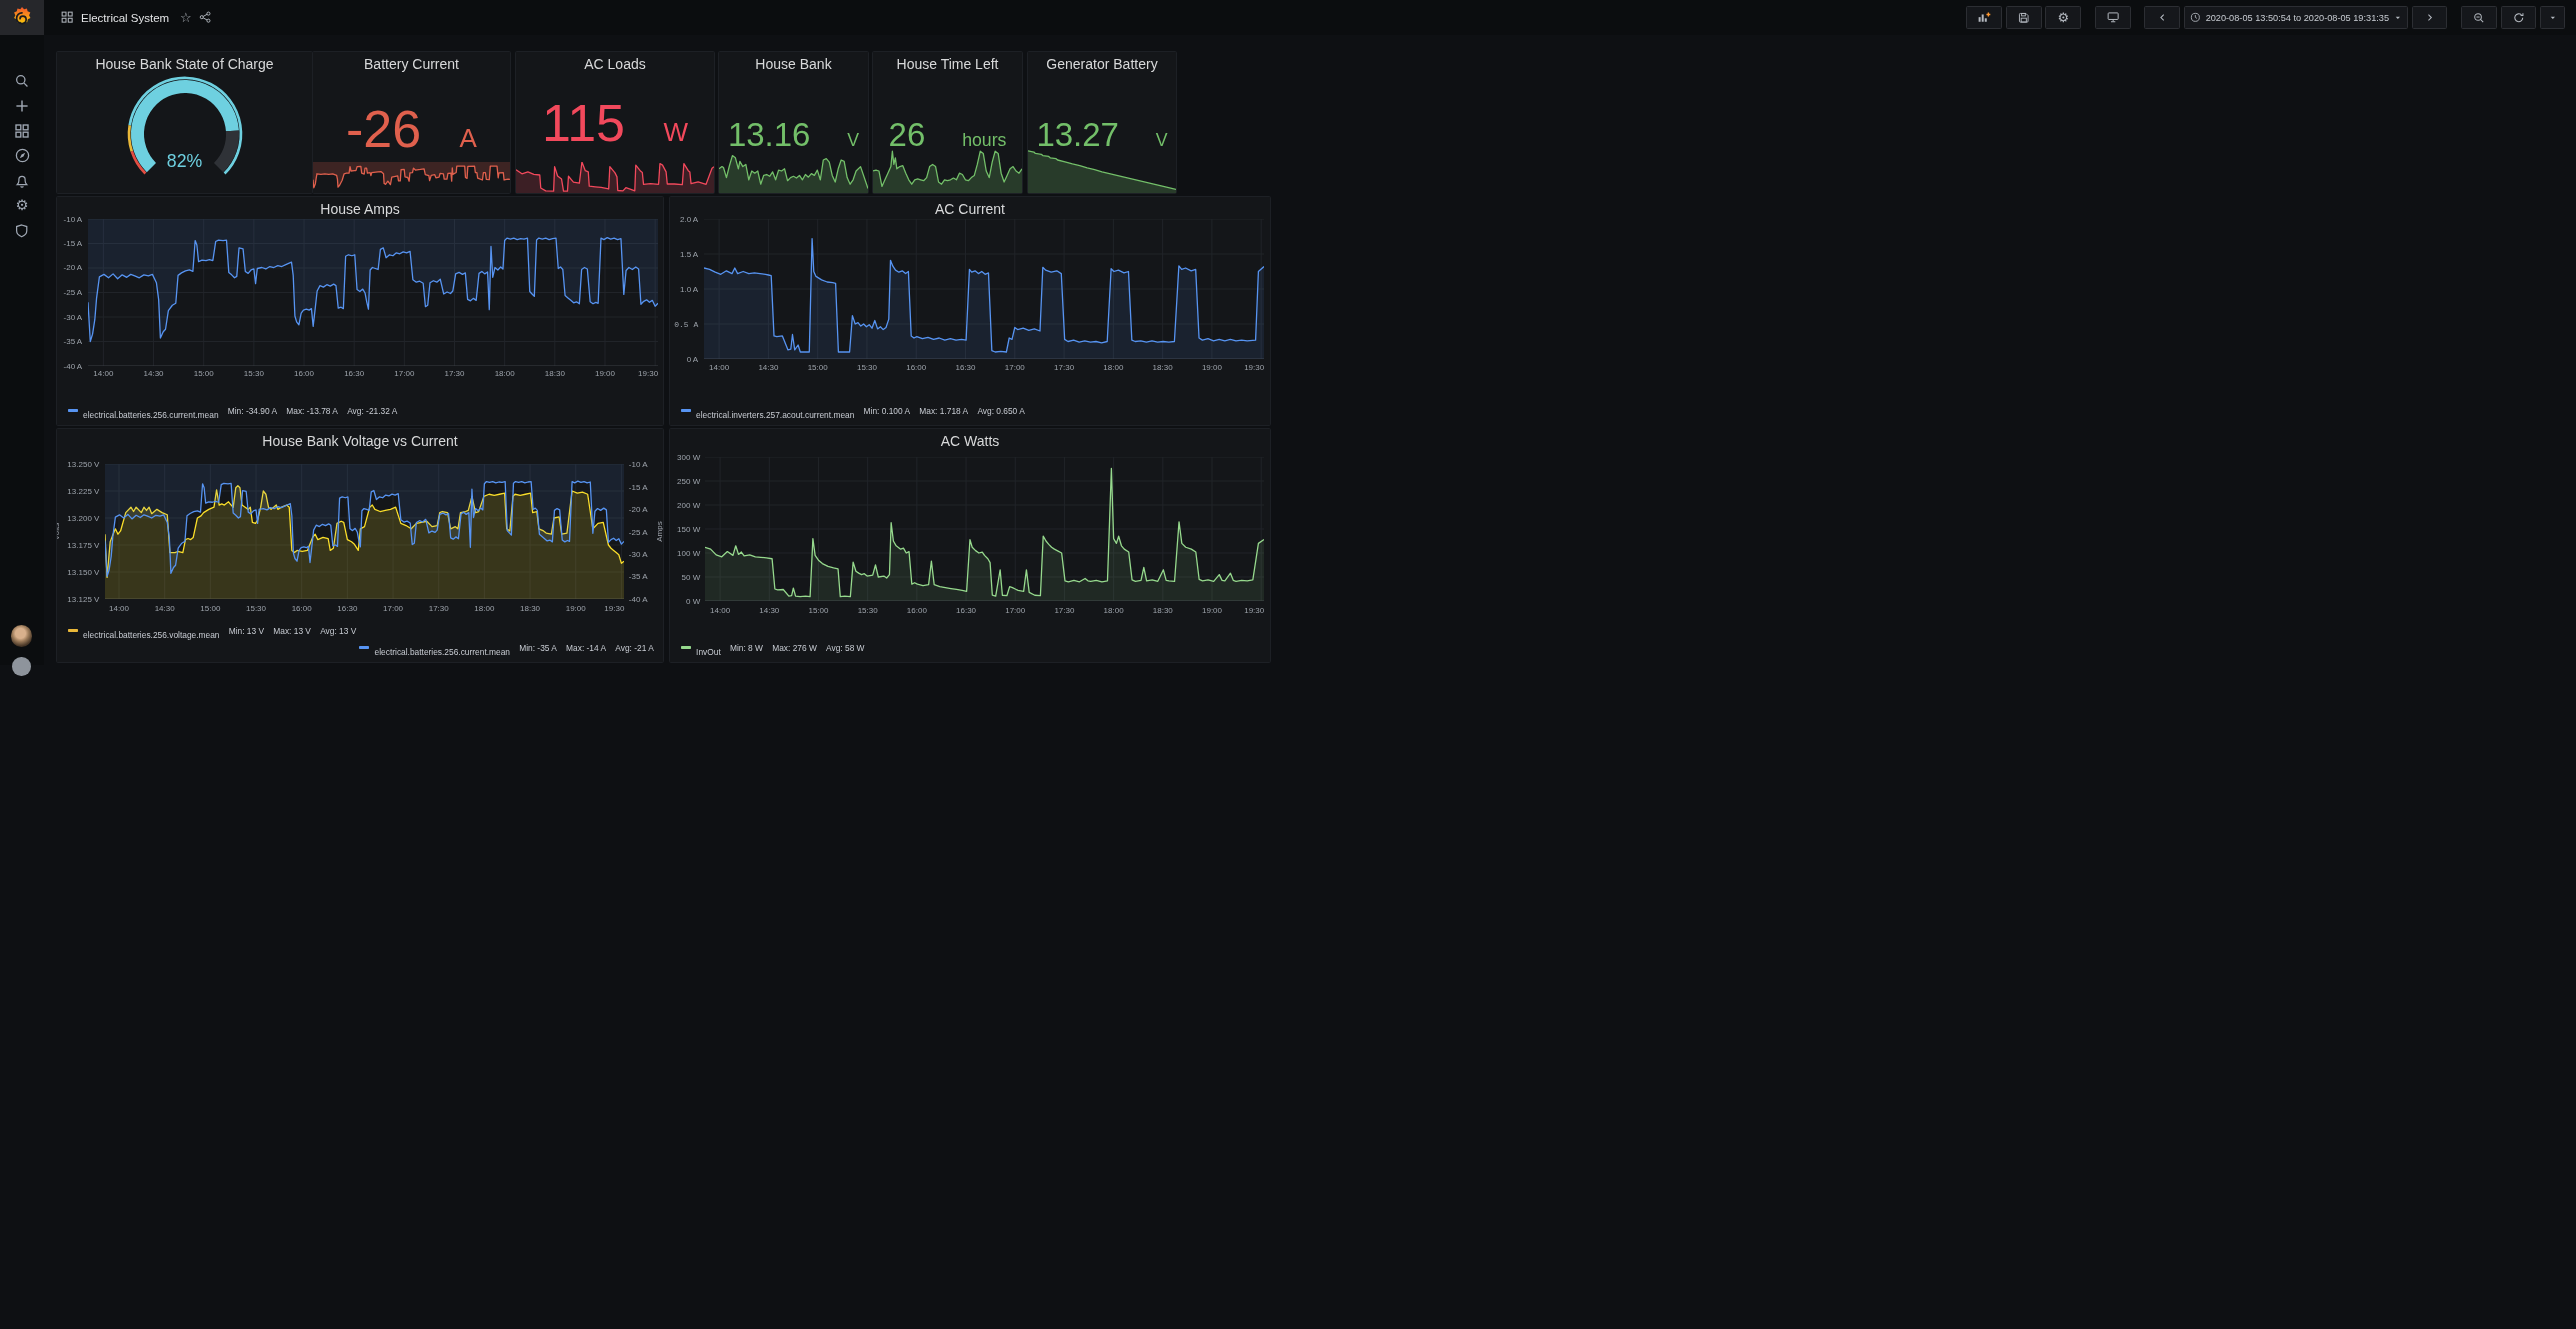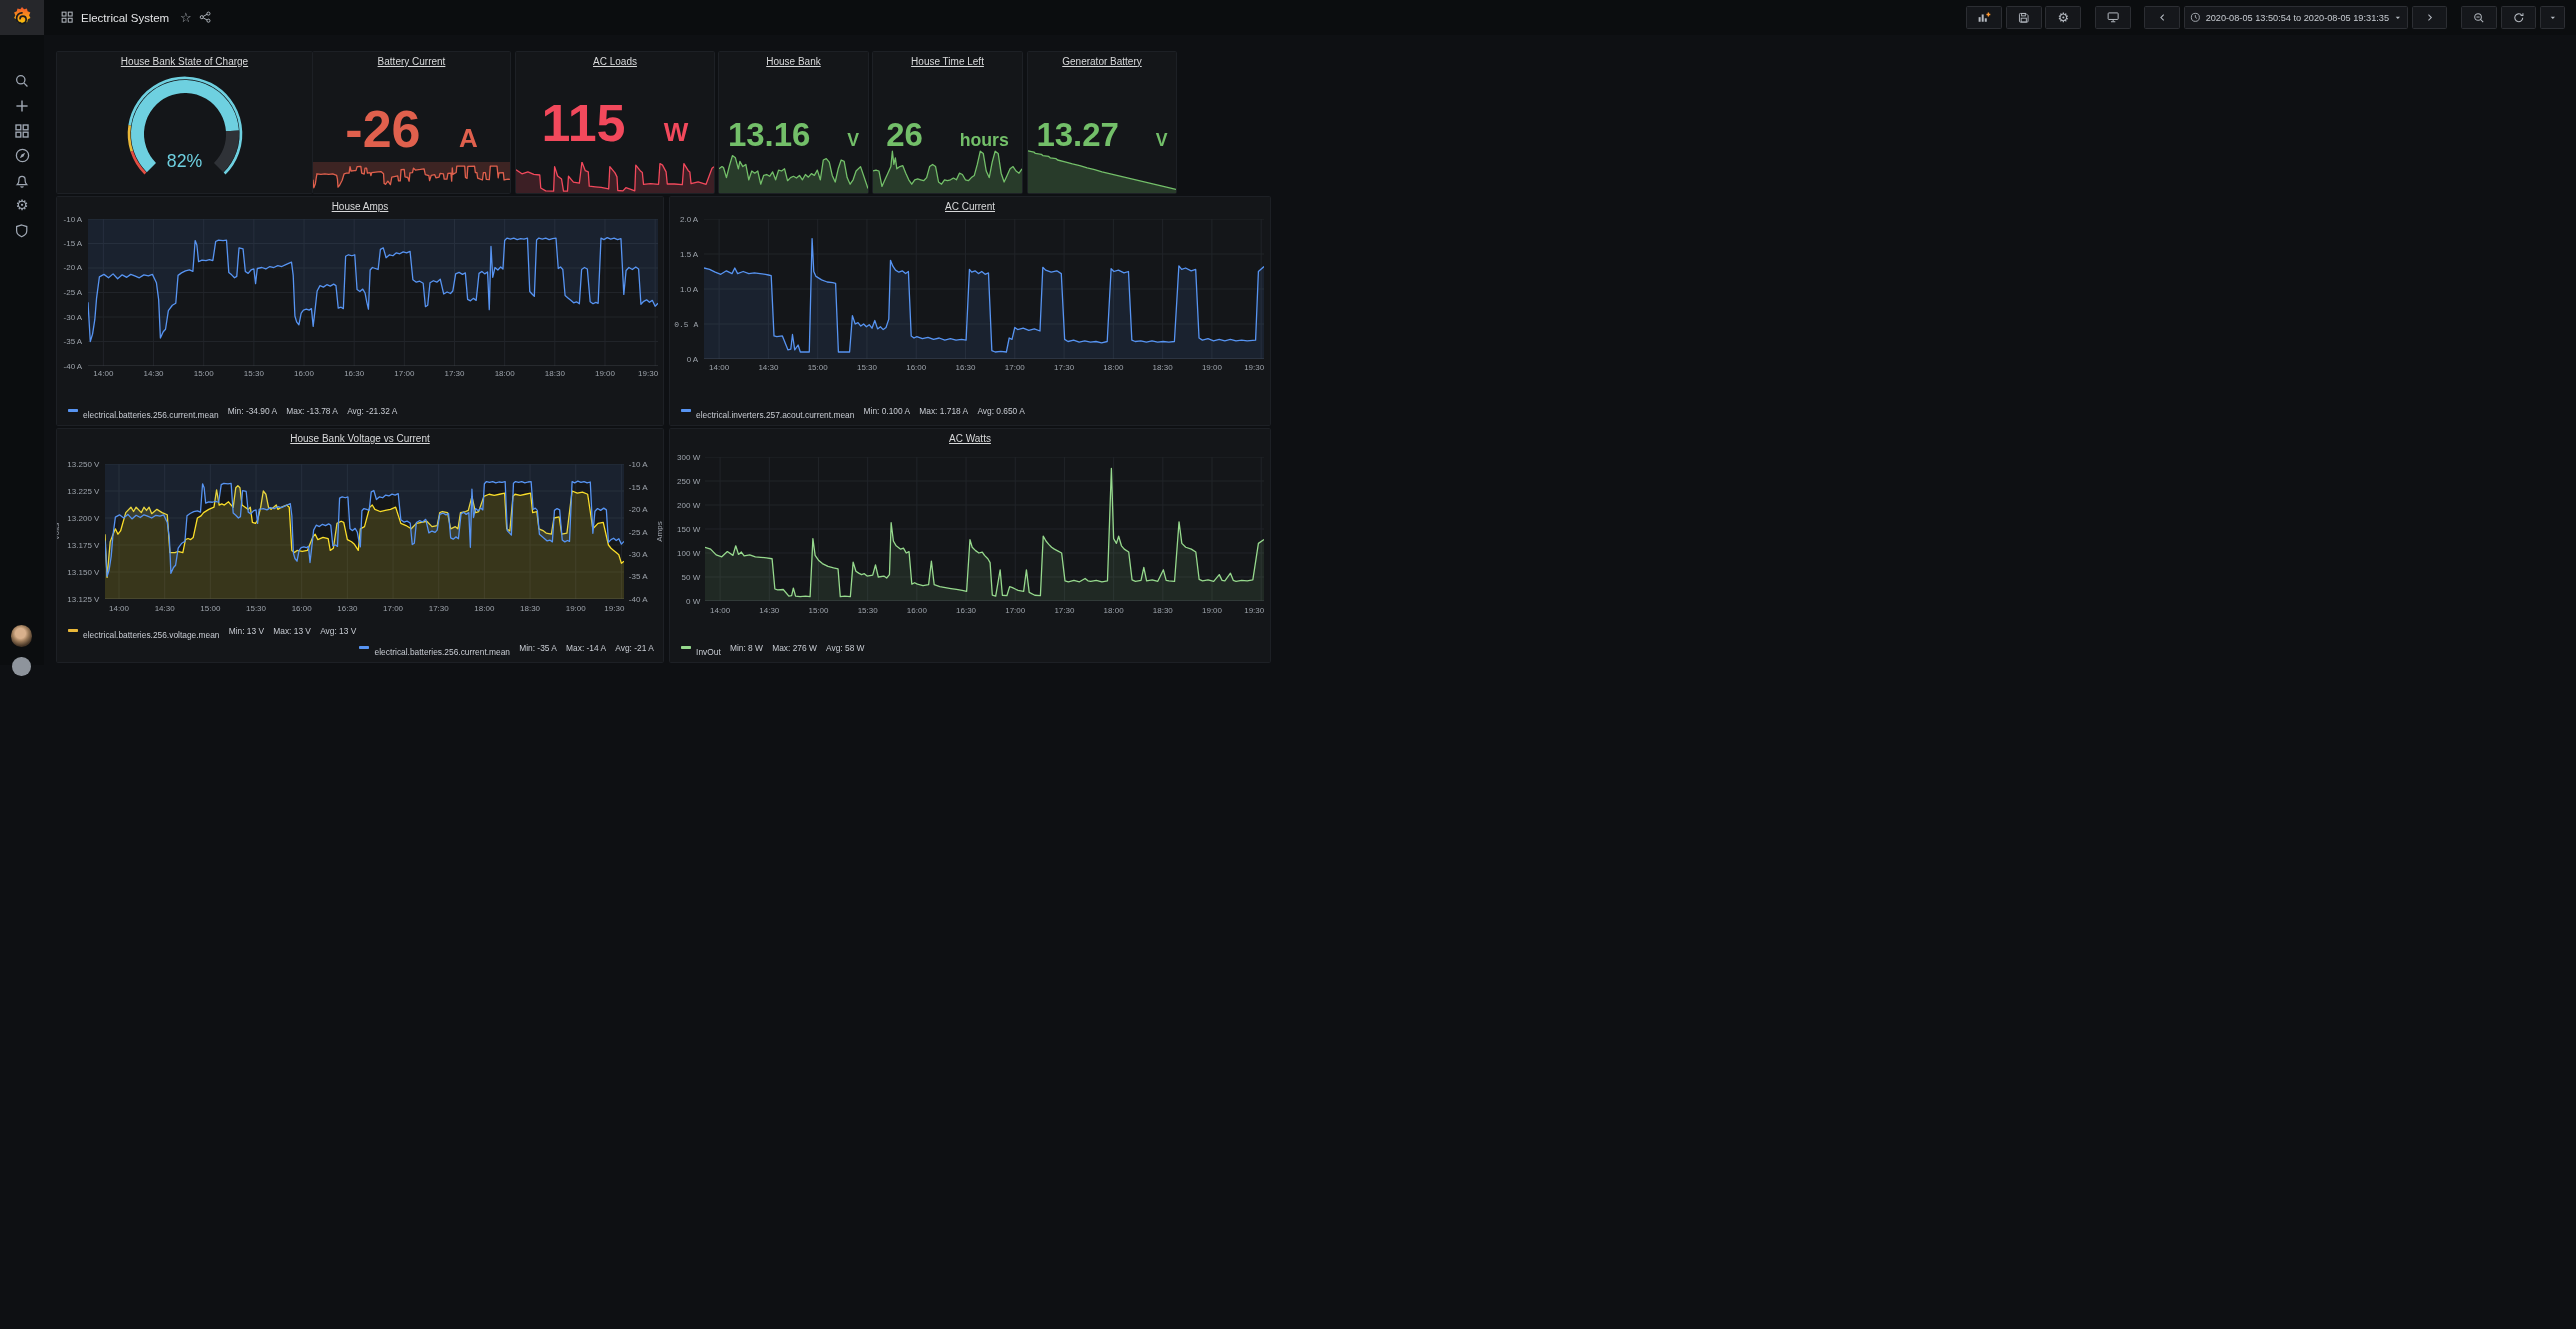--- a/index.html
+++ b/index.html
@@ -20,22 +20,22 @@
   .nav-title{font-size:11.5px;font-weight:500;color:#e3e4e6;cursor:pointer;}
   .nav-ic{color:#aeb3ba;display:flex;align-items:center;cursor:pointer;}
   .nav-right{margin-left:auto;display:flex;align-items:center;gap:3.8px;padding-right:10.7px;}
   .tbtn{height:21.5px;min-width:23px;padding:0 5.4px;background:#15171b;border:0.8px solid #2c2e33;border-radius:1.5px;
     display:flex;align-items:center;justify-content:center;color:#b4b9c0;cursor:pointer;gap:4.6px;}
   .tbtn .txt{font-size:9.2px;color:#c7cbd1;white-space:nowrap;}
   .grp-gap{width:6.1px;}
   .gearchar{font-size:13px;line-height:1;}
   
   .panel{position:absolute;background:#141619;border:0.8px solid #1d2025;border-radius:1.5px;overflow:hidden;}
-  .stitle,.gtitle{position:absolute;top:3.8px;left:0;right:0;text-align:center;font-size:10px;font-weight:500;color:#d8d9da;cursor:pointer;text-decoration:underline;}
-  .statval{position:absolute;left:0;right:0;display:flex;justify-content:center;align-items:baseline;line-height:1;font-weight:700;gap:33px;}
+  .stitle,.gtitle{position:absolute;top:3.8px;left:0;right:0;text-align:center;font-size:14px;font-weight:500;color:#d8d9da;cursor:pointer;}
+  .statval{position:absolute;left:0;right:0;display:flex;justify-content:center;align-items:baseline;line-height:1;font-weight:400;gap:33px;}
   .v-big .num{font-size:52px;} .v-big .unit{font-size:26px;margin-left:5.4px;}
   .v-mid .num{font-size:33px;} .v-mid .unit{font-size:17.7px;margin-left:3.8px;}
   .c-red1{color:#e0604d;} .c-red2{color:#f2495c;} .c-grn{color:#73bf69;}
   .spark{position:absolute;left:0;right:0;bottom:0;width:100%;}
   .gauge-val{position:absolute;left:0;right:0;top:99px;text-align:center;font-size:17.7px;font-weight:500;color:#6ED0E0;}
   
   .plot{position:absolute;cursor:crosshair;}
   .yticks,.ytR{position:absolute;font-size:8px;color:#9da3ab;}
   .yticks span{position:absolute;right:3.8px;transform:translateY(-50%);white-space:nowrap;}
   .ytR span{position:absolute;left:3.8px;transform:translateY(-50%);white-space:nowrap;}

